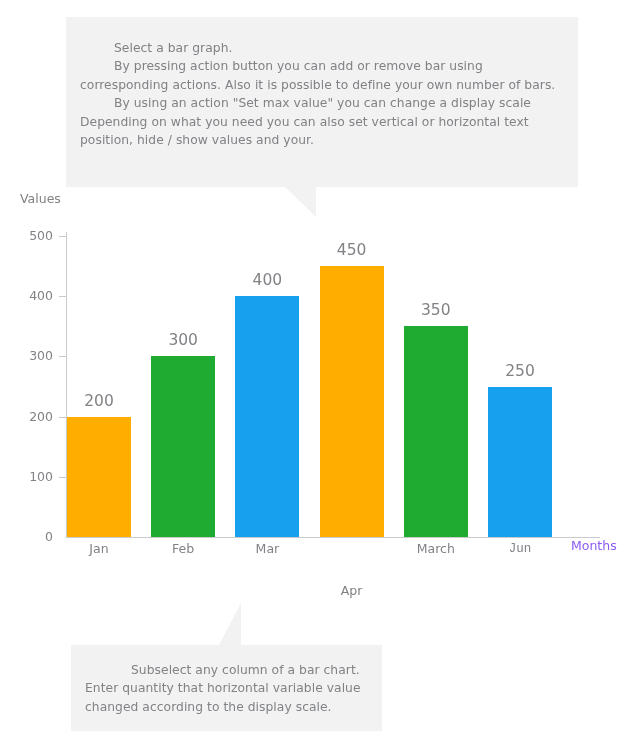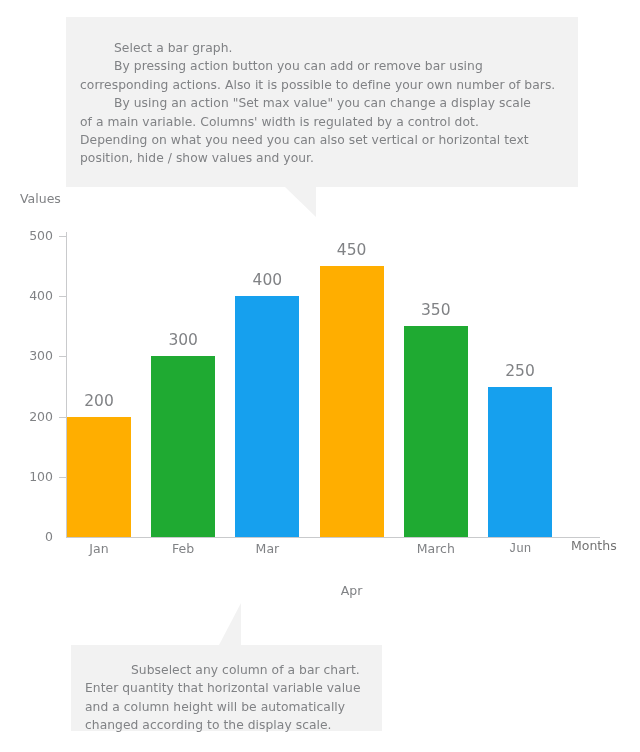--- a/index.html
+++ b/index.html
@@ -81,21 +81,21 @@
     top: 191px;
     font-size: 12.5px;
     color: #808285;
     white-space: nowrap;
   }
   #axis-label-x {
     position: absolute;
     left: 571px;
     top: 538px;
     font-size: 12.5px;
-    color: #737373;
+    color: #8b5cf6;
     white-space: nowrap;
   }
 
   
   #y-axis-line {
     position: absolute;
     left: 66px;
     top: 232px;
     width: 1px;
     height: 306px;
@@ -156,21 +156,20 @@
   }
 </style>
 </head>
 <body>
 
 <div class="callout" id="callout-top">
   <p class="indent">Select a bar graph.</p>
   <p class="indent">By pressing action button you can add or remove bar using</p>
   <p>corresponding actions. Also it is possible to define your own number of bars.</p>
   <p class="indent">By using an action "Set max value" you can change a display scale</p>
-  <p>of a main variable. Columns' width is regulated by a control dot.</p>
   <p>Depending on what you need you can also set vertical or horizontal text</p>
   <p>position, hide / show values and your.</p>
   <div class="tail"></div>
 </div>
 
 <div id="chart">
 
   <div id="axis-label-y">Values</div>
   <div id="axis-label-x">Months</div>
 
@@ -223,16 +222,15 @@
       <div class="xtick-label" style="left: 305.6px; width: 92px; margin-top: 42px;">Apr</div>
       <div class="xtick-label" style="left: 389.8px; width: 92px;">March</div>
       <div class="xtick-label" style="left: 474px; width: 92px; font-family: Liberation Mono, monospace;">Jun</div>
     </div>
 
 </div>
 
 <div class="callout" id="callout-bottom">
   <p class="indent">Subselect any column of a bar chart.</p>
   <p>Enter quantity that horizontal variable value</p>
-  <p>and a column height will be automatically</p>
   <p>changed according to the display scale.</p>
   <div class="tail"></div>
 </div>
 
 </body></html>

